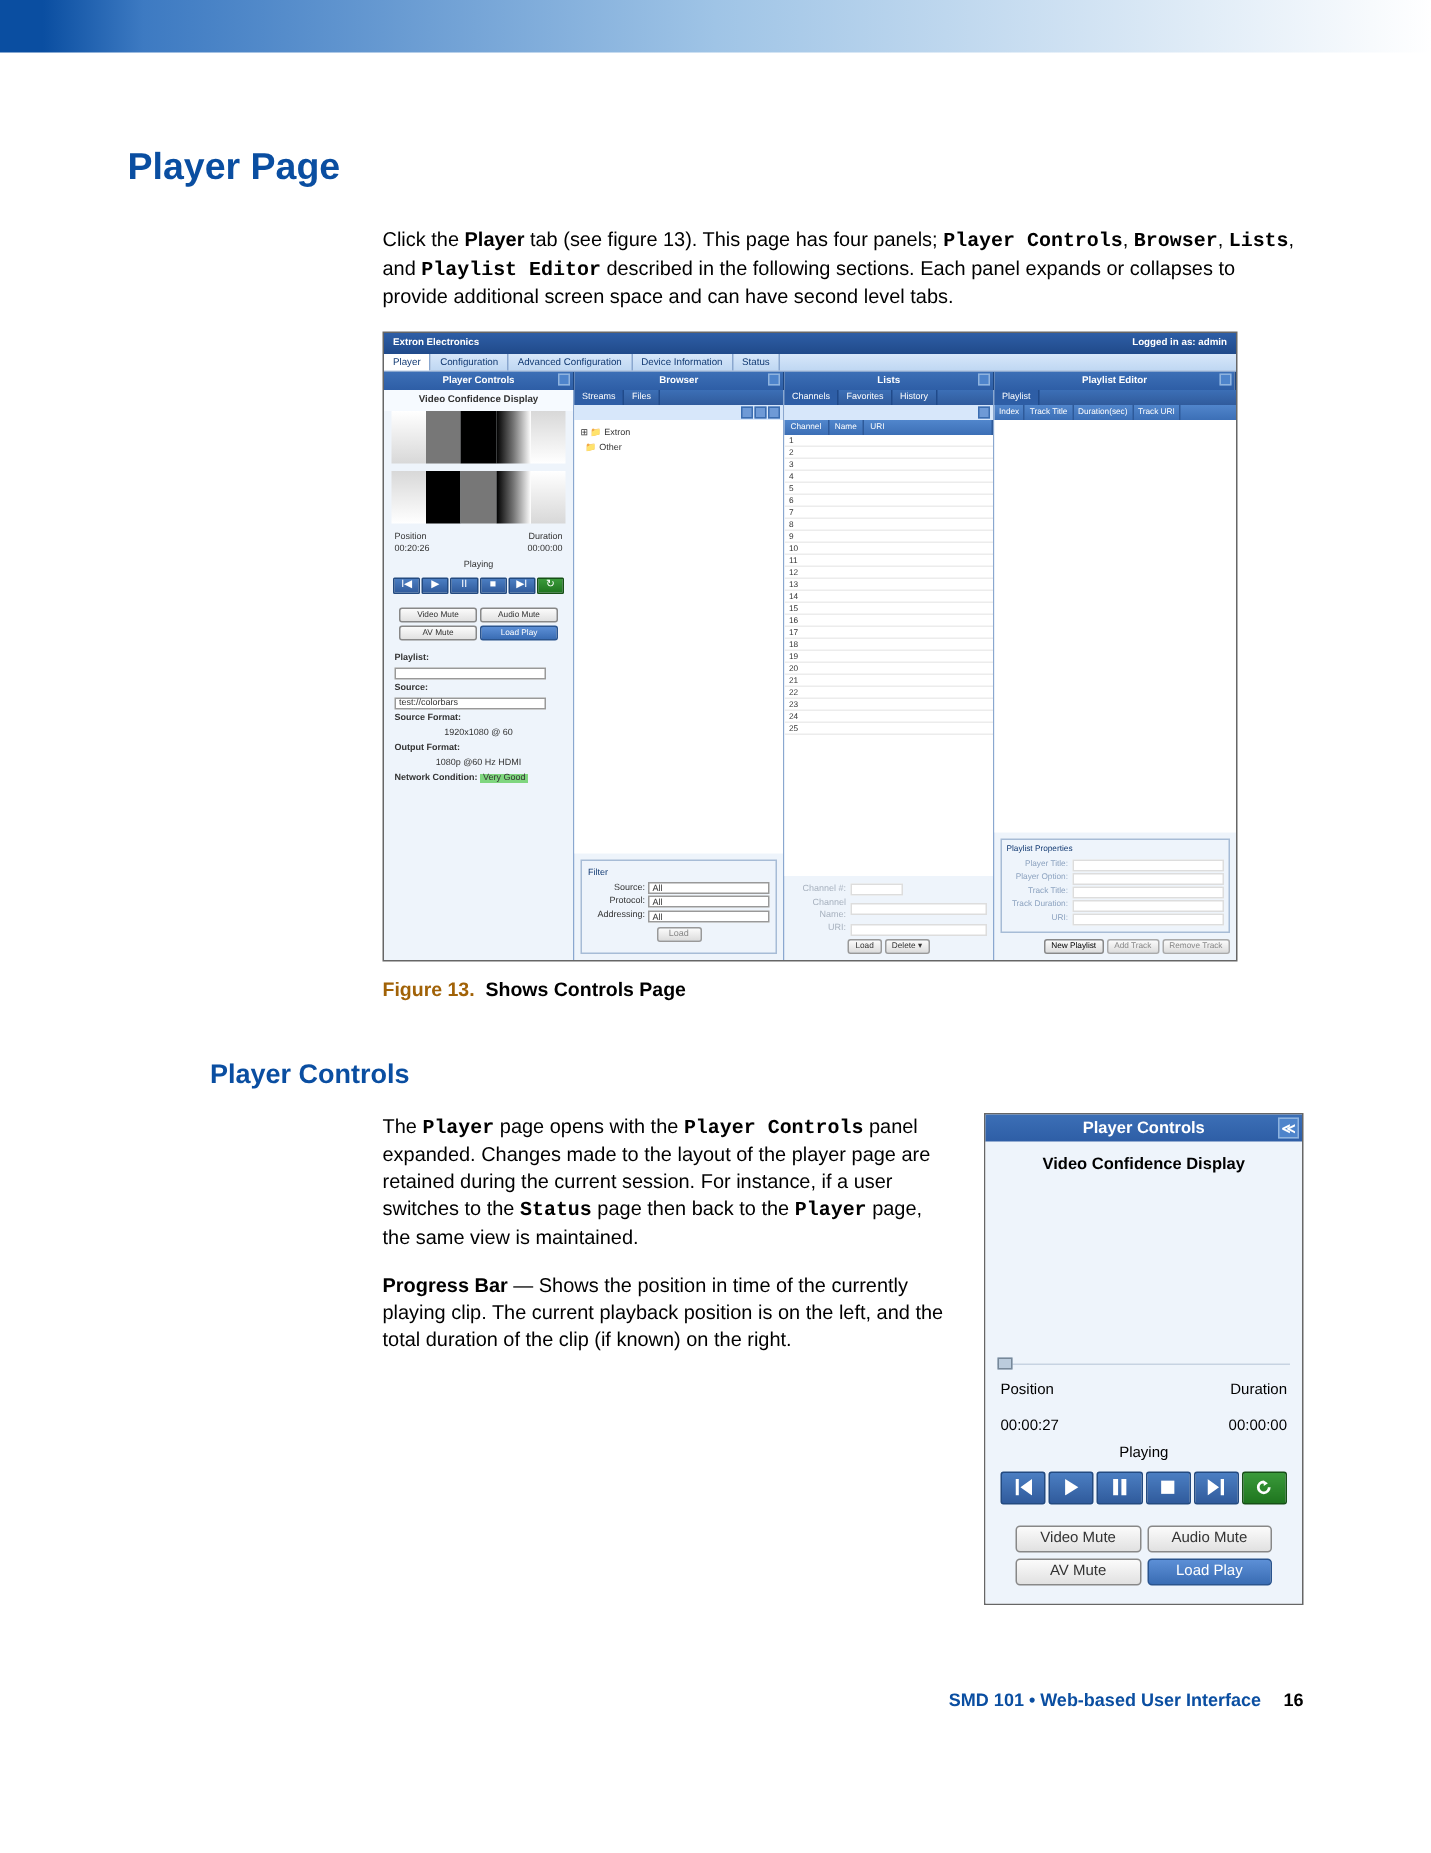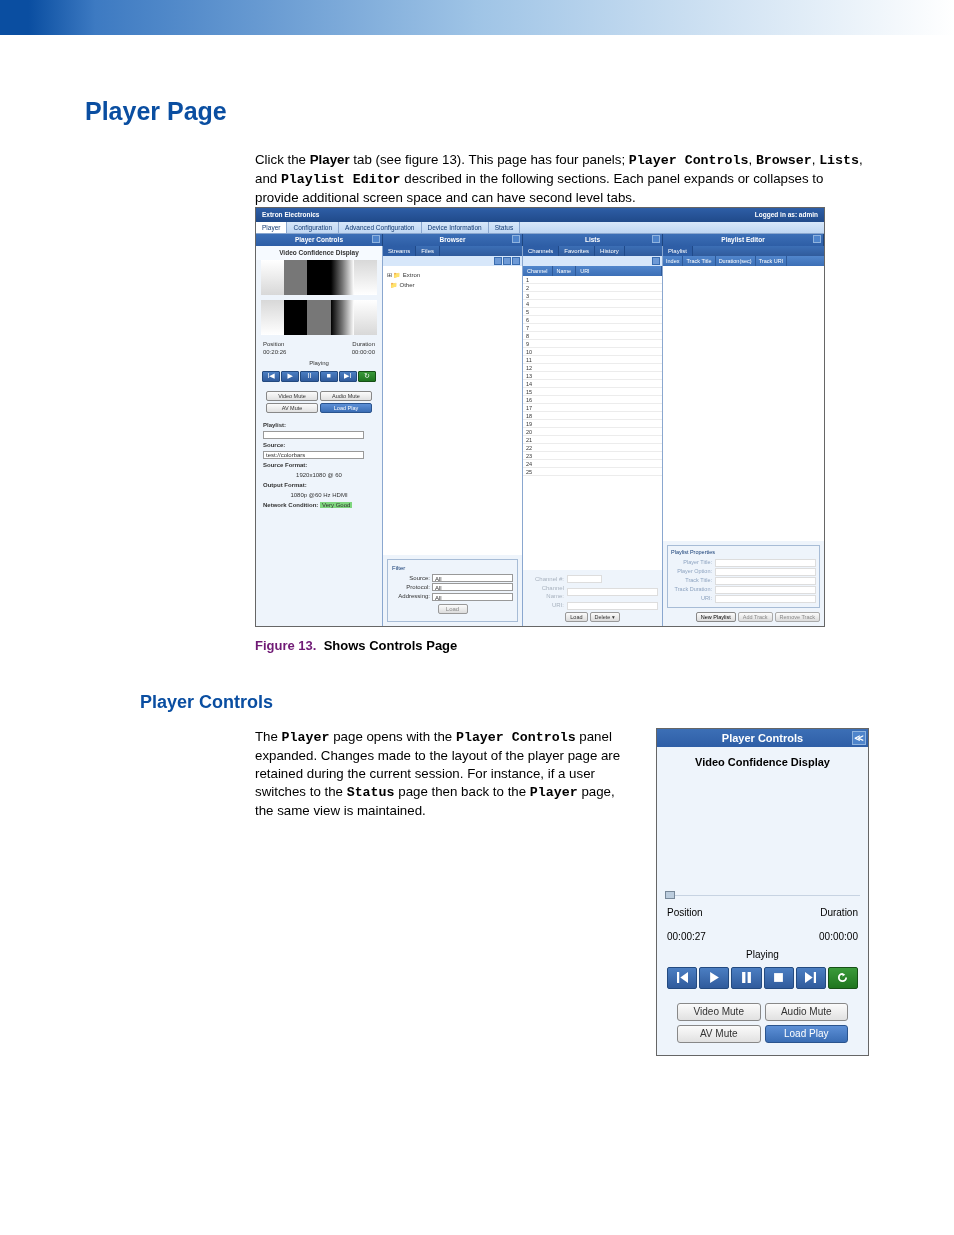--- a/index.html
+++ b/index.html
@@ -1,20 +1,20 @@
 <!DOCTYPE html>
 <html><head>
 <meta charset="utf-8">
 <style>
   *{box-sizing:border-box;margin:0;padding:0}
   body{font-family:Arial,Helvetica,sans-serif;background:#fff;width:954px;margin:0 auto;color:#000;font-size:13.3px;line-height:1.35}
   .topaccent{height:35px;background:linear-gradient(to right,#0a4ea1 0%,#0a4ea1 3%,#3d7ac2 10%,#9fc4e6 50%,#fff 100%)}
   .page{padding:60px 85px 55px 85px}
   h1.pp{font-size:25px;color:#0a4ea1;font-weight:bold;margin-bottom:22px}
-  .para{margin-left:170px;}
+  .para{margin-left:170px;margin-bottom:14px}
   b{font-weight:bold}
   .mono{font-family:"Courier New",monospace;font-weight:bold}
   
   .figwrap{margin-left:170px}
   .fig{border:1px solid #666;width:570px;height:420px;background:#fff;position:relative;font-size:6.5px;color:#333}
   .fighdr{background:linear-gradient(#2e5ea6,#204a8a);color:#fff;font-weight:bold;height:14px;line-height:14px;padding:0 6px;display:flex;justify-content:space-between}
   .figtabs{background:linear-gradient(#d7e7fa,#bfd7f2);height:12px;display:flex;border-bottom:1px solid #8aa7cf}
   .figtabs span{padding:0 6px;border-right:1px solid #8aa7cf;color:#123a73;line-height:12px}
   .figtabs span.active{background:#fff}
   
@@ -73,21 +73,21 @@
   .pehdr span{color:#fff;font-size:5.5px;padding:0 3px;line-height:10px;border-right:1px solid #2e5a9a}
   .pegrid{flex:1;background:#fff}
   .propbox{border:1px solid #a7bcd6;margin:4px;padding:3px;font-size:5.5px}
   .propbox .pr{display:flex;align-items:center;margin:1px 0}
   .propbox .pr span:first-child{width:44px;text-align:right;padding-right:3px;color:#8da3c0}
   .propbox .pr .pi{flex:1;height:8px;background:#fff;border:1px solid #ddd}
   .pebtns{display:flex;gap:2px;justify-content:flex-end;padding:0 4px 4px}
   .pebtns div{height:10px;background:linear-gradient(#fbfbfb,#dcdcdc);border:1px solid #aaa;font-size:5.5px;line-height:8px;padding:0 4px;border-radius:2px;color:#888}
   .pebtns div.act{color:#000;border-color:#888}
   .caption{margin-top:10px;font-size:13px}
-  .caption b.r{color:#701a75}
+  .caption b.r{color:#a16207}
   
   h2.pc{font-size:18px;color:#0a4ea1;margin:36px 0 14px 55px}
   .twocol{display:flex;gap:20px}
   .leftcol{flex:1;margin-left:170px}
   .leftcol p{margin-bottom:14px}
   
   .panel2{width:213px;border:1px solid #666;font-size:10px}
   .panel2hdr{background:linear-gradient(#3c6fb6,#2e5ea6);color:#fff;font-weight:bold;text-align:center;height:18px;line-height:18px;position:relative;font-size:11px}
   .panel2hdr .tog2{position:absolute;right:2px;top:2px;width:14px;height:14px;background:#4e84cb;border:1px solid #8fb3de;color:#fff;font-size:9px;line-height:12px;text-align:center}
   .p2body{background:#eef4fb;padding:8px}
@@ -344,20 +344,21 @@
   </div>
 </div>
 <p class="caption"><b class="r">Figure 13.</b>&nbsp;&nbsp;<b>Shows Controls Page</b></p>
 </div>
 
 <h2 class="pc">Player Controls</h2>
 
 <div class="twocol">
   <div class="leftcol">
     <p><span>The </span><span class="mono">Player</span><span> page opens with the </span><span class="mono">Player Controls</span><span> panel expanded. Changes made to the layout of the player page are retained during the current session. For instance, if a user switches to the </span><span class="mono">Status</span><span> page then back to the </span><span class="mono">Player</span><span> page, the same view is maintained.</span></p>
+    <p><b>Progress Bar</b><span> — Shows the position in time of the currently playing clip. The current playback position is on the left, and the total duration of the clip (if known) on the right.</span></p>
   </div>
 
   <div class="panel2">
     <div class="panel2hdr"><span>Player Controls</span><span class="tog2">≪</span></div>
     <div class="p2body">
       <div class="vcd">Video Confidence Display</div>
       <div class="cf2">
             <div class="a"></div>
             <div class="b"></div>
             <div class="c"></div>
@@ -421,14 +422,18 @@
             <div class="mb2">Audio Mute</div>
           </div>
       <div class="mutegrid2" style="margin-top:4px;margin-bottom:4px">
             <div class="mb2">AV Mute</div>
             <div class="mb2 lp">Load Play</div>
           </div>
     </div>
   </div>
 </div>
 
-
+<div class="footer">
+  <span class="t">SMD 101 • Web-based User Interface</span>
+  <span class="n">16</span>
 </div>
 
+</div>
+
 </body></html>

